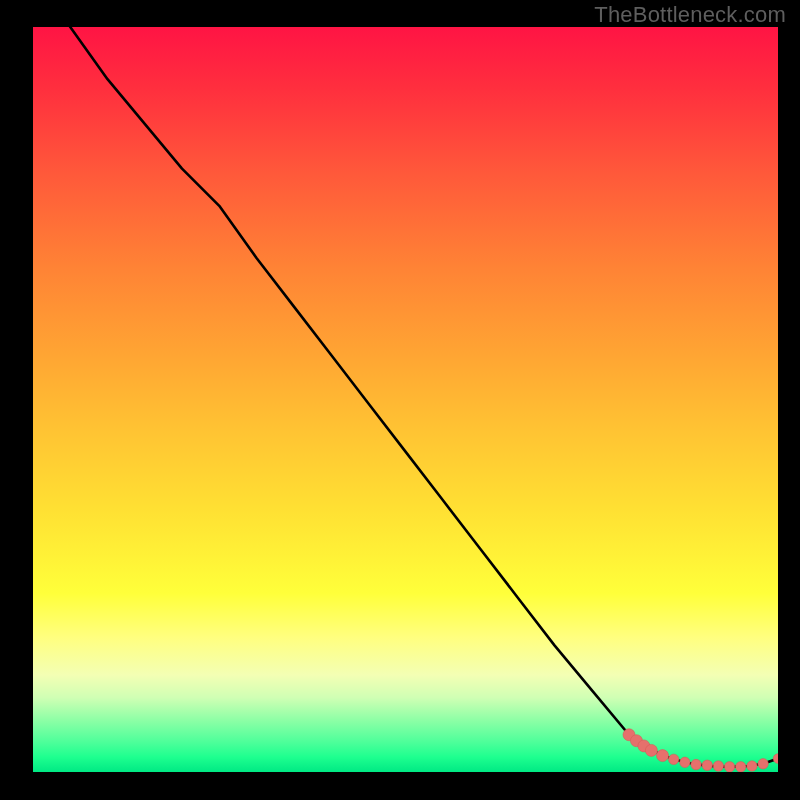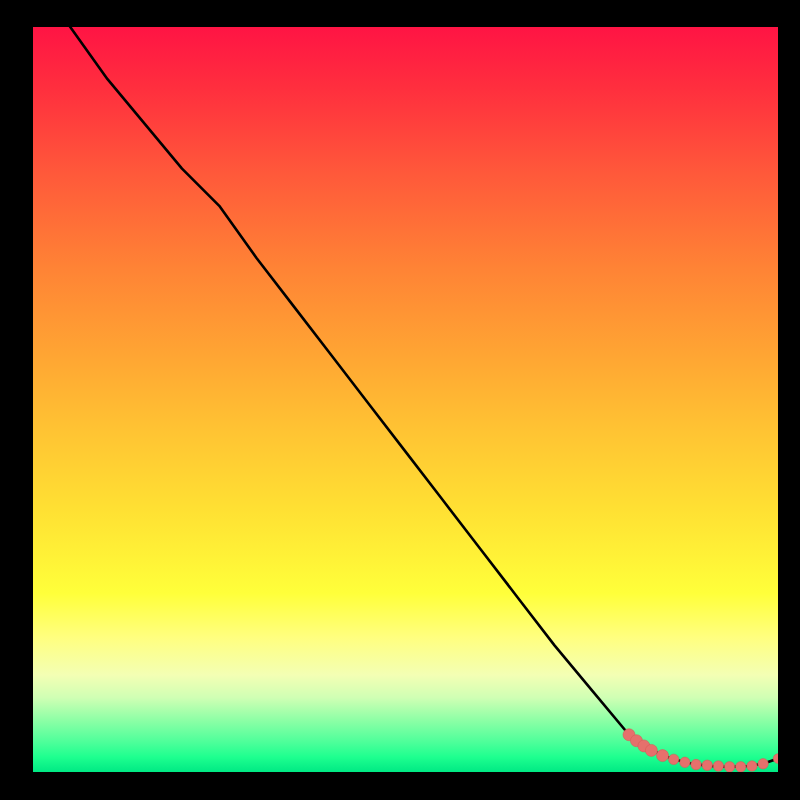--- a/index.html
+++ b/index.html
@@ -58,20 +58,21 @@
     top: 27px;
     width: 745px;
     height: 745px;
     z-index: 2;
   }
 </style>
 </head>
 <body>
 
 <div class="frame">
+  <div class="watermark">TheBottleneck.com</div>
 
   <div class="plot-area"></div>
 
   <svg class="overlay" viewBox="0 0 745 745" preserveAspectRatio="none">
     <path id="curve-path" fill="none" stroke="#000000" stroke-width="2.6" stroke-linecap="round" stroke-linejoin="round" d="M0.00 -52.15 L37.25 0.00 L74.50 52.15 L111.75 96.85 L149.00 141.55 L186.25 178.80 L223.50 230.95 L260.75 279.38 L298.00 327.80 L335.25 376.23 L372.50 424.65 L409.75 473.07 L447.00 521.50 L484.25 569.92 L521.50 618.35 L558.75 663.05 L596.00 707.75 L610.90 718.92 L625.80 726.38 L640.70 732.34 L655.60 736.06 L670.50 738.29 L685.40 739.78 L700.30 739.78 L715.20 739.04 L730.10 736.80 L745.00 731.59"></path>
     <g id="markers-group">
         <circle cx="596.00" cy="707.75" r="6.00" fill="#e6706c" stroke="#d85c58" stroke-width="0.6"></circle>
         <circle cx="603.45" cy="713.71" r="6.00" fill="#e6706c" stroke="#d85c58" stroke-width="0.6"></circle>
         <circle cx="610.90" cy="718.92" r="6.00" fill="#e6706c" stroke="#d85c58" stroke-width="0.6"></circle>
         <circle cx="618.35" cy="723.39" r="6.00" fill="#e6706c" stroke="#d85c58" stroke-width="0.6"></circle>

